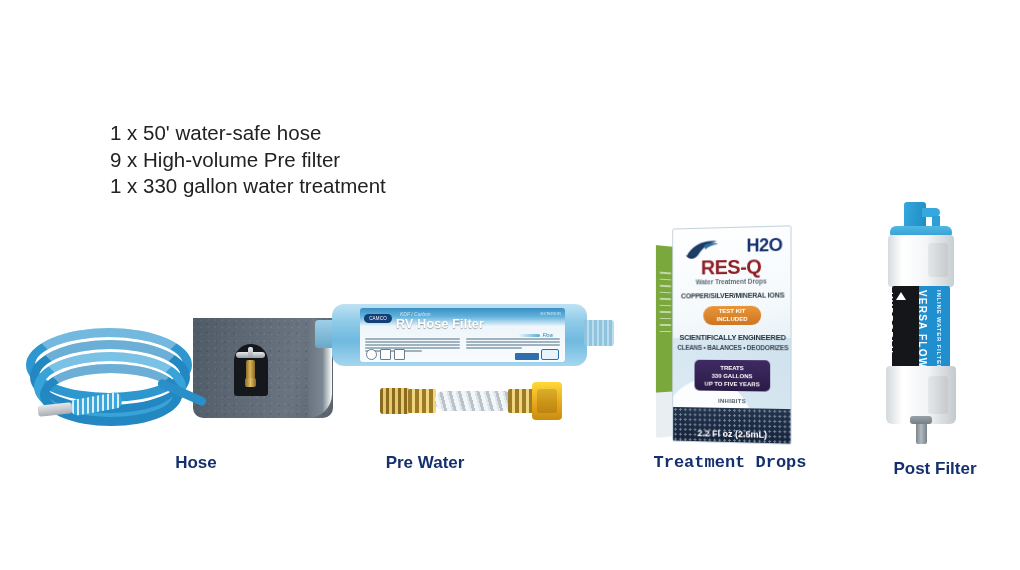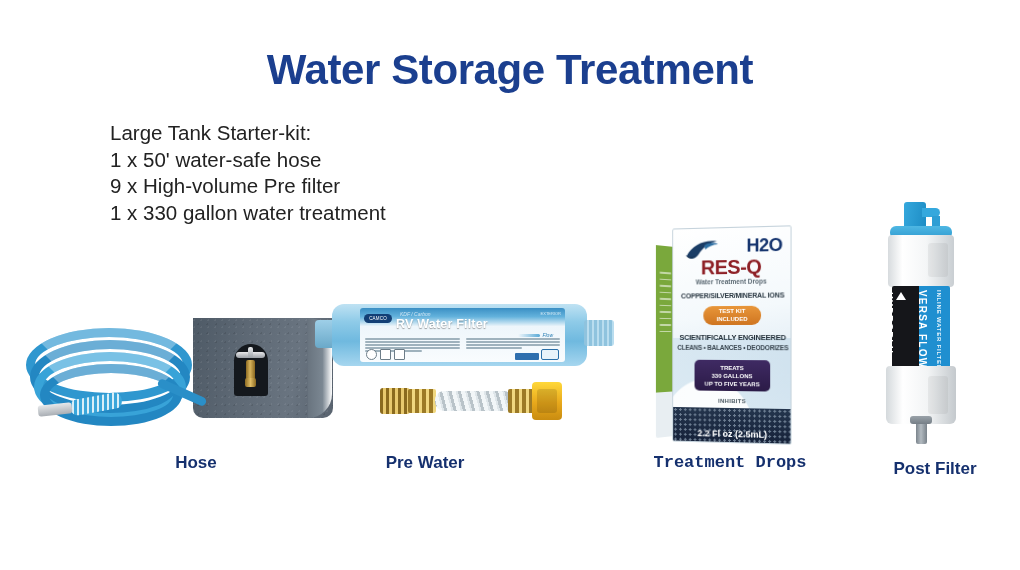--- a/index.html
+++ b/index.html
@@ -338,24 +338,22 @@
   .pf-stem:after{
     content:"";position:absolute;left:-6px;top:-4px;width:22px;height:8px;
     background:linear-gradient(180deg,#9aa2a9,#767f87);border-radius:3px;
   }
 </style>
 </head>
 <body>
 
 <div class="slide">
 
-  <div id="title">Water Storage Treatment</div>
 
   <div id="kit-text">
-    <div>Large Tank Starter-kit:</div>
     <div>1 x 50' water-safe hose</div>
     <div>9 x High-volume Pre filter</div>
     <div>1 x 330 gallon water treatment</div>
   </div>
 
   <div id="hose-scene">
     <div class="tank">
       <div class="tank-niche">
         <div class="spigot-handle"></div>
         <div class="spigot-body"></div>
@@ -375,21 +373,21 @@
 
   <div id="prefilter-scene">
     <div class="cart-cap-l"></div>
     <div class="cart-body"></div>
     <div class="cart-cap-r"></div>
 
     <div class="cart-label">
       <div class="lbl-brand">CAMCO</div>
       <div class="lbl-kdf">KDF / Carbon</div>
       <div class="lbl-ext">EXTERIOR</div>
-      <div class="lbl-title">RV Water Filter</div>
+      <div class="lbl-title">RV Hose Filter</div>
       <div class="lbl-flow">Flow</div>
       <div class="lbl-cols">
         <div class="lbl-col">
           <div class="lbl-line"></div>
             <div class="lbl-line"></div>
             <div class="lbl-line"></div>
           <div class="lbl-line"></div>
             <div class="lbl-line s"></div>
         </div>
         <div class="lbl-col">

